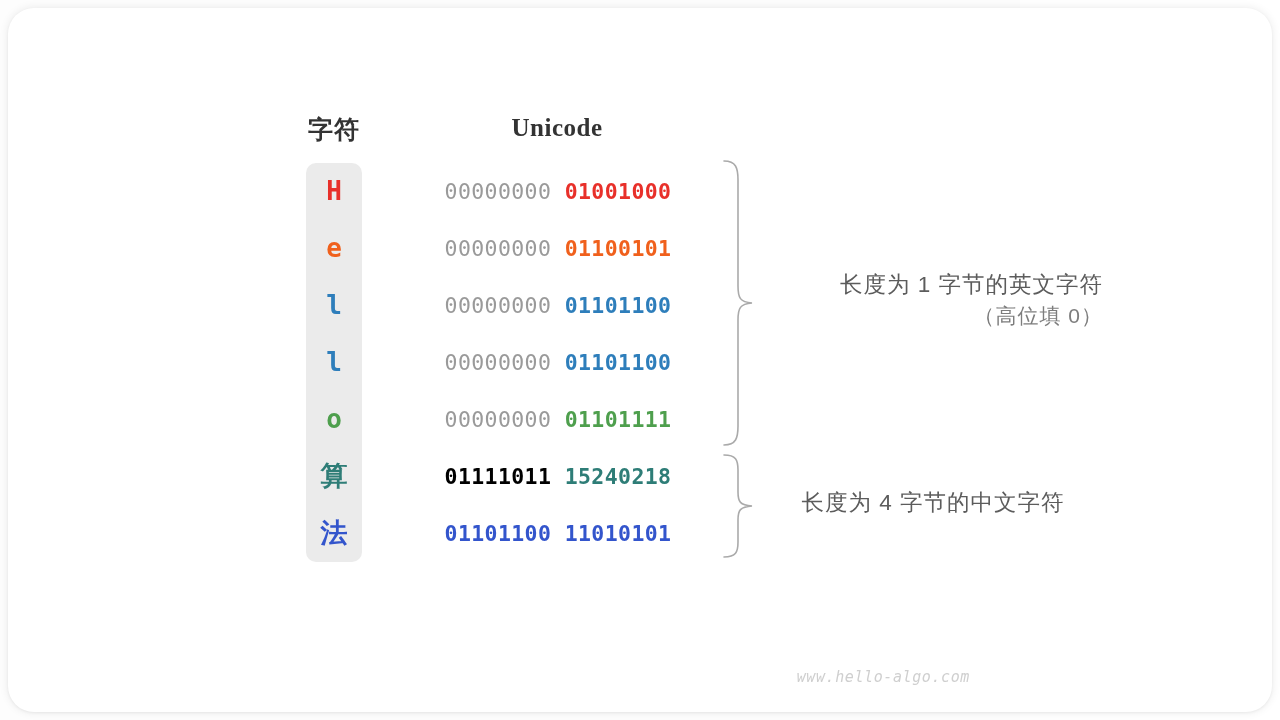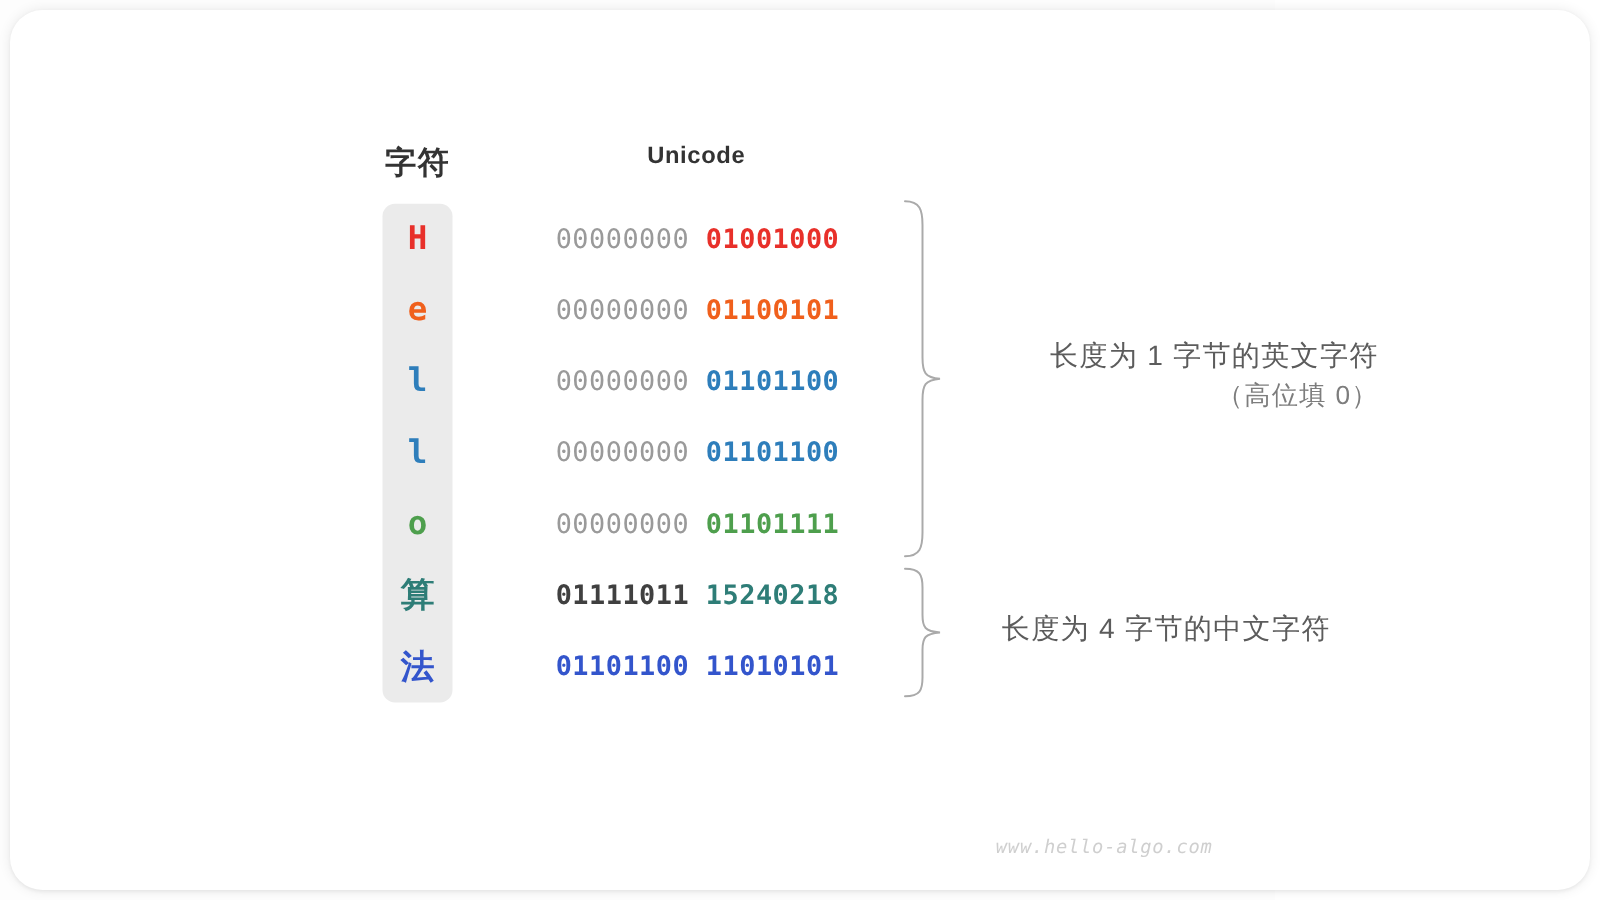--- a/index.html
+++ b/index.html
@@ -37,22 +37,22 @@
     white-space: nowrap;
   }
   #head-char {
     left: 280px; top: 113px; width: 108px;
     font-size: 25px;
     font-family: "Liberation Sans", "DejaVu Sans", sans-serif;
     letter-spacing: 1px;
   }
   #head-unicode {
     left: 422px; top: 114px; width: 270px;
-    font-size: 19px;
-    font-family: Liberation Sans, sans-serif;
+    font-size: 25px;
+    font-family: Liberation Serif, serif;
     letter-spacing: 0.5px;
   }
 
   
   #char-col {
     position: absolute;
     left: 306px; top: 163px;
     width: 56px; height: 399px;
     background: #ebebeb;
     border-radius: 10px;
@@ -134,21 +134,21 @@
       <div class="bin-row" style="top: 163px;"><span class="byte-hi">00000000</span>&nbsp;<span class="byte-lo" style="color: rgb(232, 48, 42);">01001000</span></div>
       <div class="char-cell" style="left: 306px; top: 220px; position: absolute; color: rgb(240, 96, 28);">e</div>
       <div class="bin-row" style="top: 220px;"><span class="byte-hi">00000000</span>&nbsp;<span class="byte-lo" style="color: rgb(240, 96, 28); margin-top: 44px;">01100101</span></div>
       <div class="char-cell" style="left: 306px; top: 277px; position: absolute; color: rgb(46, 126, 187);">l</div>
       <div class="bin-row" style="top: 277px;"><span class="byte-hi">00000000</span>&nbsp;<span class="byte-lo" style="color: rgb(46, 126, 187);">01101100</span></div>
       <div class="char-cell" style="left: 306px; top: 334px; position: absolute; color: rgb(46, 126, 187);">l</div>
       <div class="bin-row" style="top: 334px;"><span class="byte-hi">00000000</span>&nbsp;<span class="byte-lo" style="color: rgb(46, 126, 187);">01101100</span></div>
       <div class="char-cell" style="left: 306px; top: 391px; position: absolute; color: rgb(78, 159, 77);">o</div>
       <div class="bin-row" style="top: 391px;"><span class="byte-hi">00000000</span>&nbsp;<span class="byte-lo" style="color: rgb(78, 159, 77);">01101111</span></div>
       <div class="char-cell cjk" style="left: 306px; top: 448px; position: absolute; color: rgb(46, 125, 119);">算</div>
-      <div class="bin-row" style="top: 448px;"><span class="byte-both" style="color: #404040;">01111011</span>&nbsp;<span class="byte-both" style="color: rgb(46, 125, 119);">15240218</span></div>
+      <div class="bin-row" style="top: 448px;"><span class="byte-both" style="color: #000000;">01111011</span>&nbsp;<span class="byte-both" style="color: rgb(46, 125, 119);">15240218</span></div>
       <div class="char-cell cjk" style="left: 306px; top: 505px; position: absolute; color: rgb(51, 85, 204);">法</div>
       <div class="bin-row" style="top: 505px;"><span class="byte-both" style="color: rgb(51, 85, 204);">01101100</span>&nbsp;<span class="byte-both" style="color: rgb(51, 85, 204);">11010101</span></div>
     </div>
 
   <svg class="brace" id="brace-1" style="left:714px; top:158px;" width="44" height="290" viewBox="0 0 44 290">
     <path d="M 10 3
              C 22 3, 24 10, 24 22
              L 24 128
              C 24 140, 26 144, 38 145
              C 26 146, 24 150, 24 162

